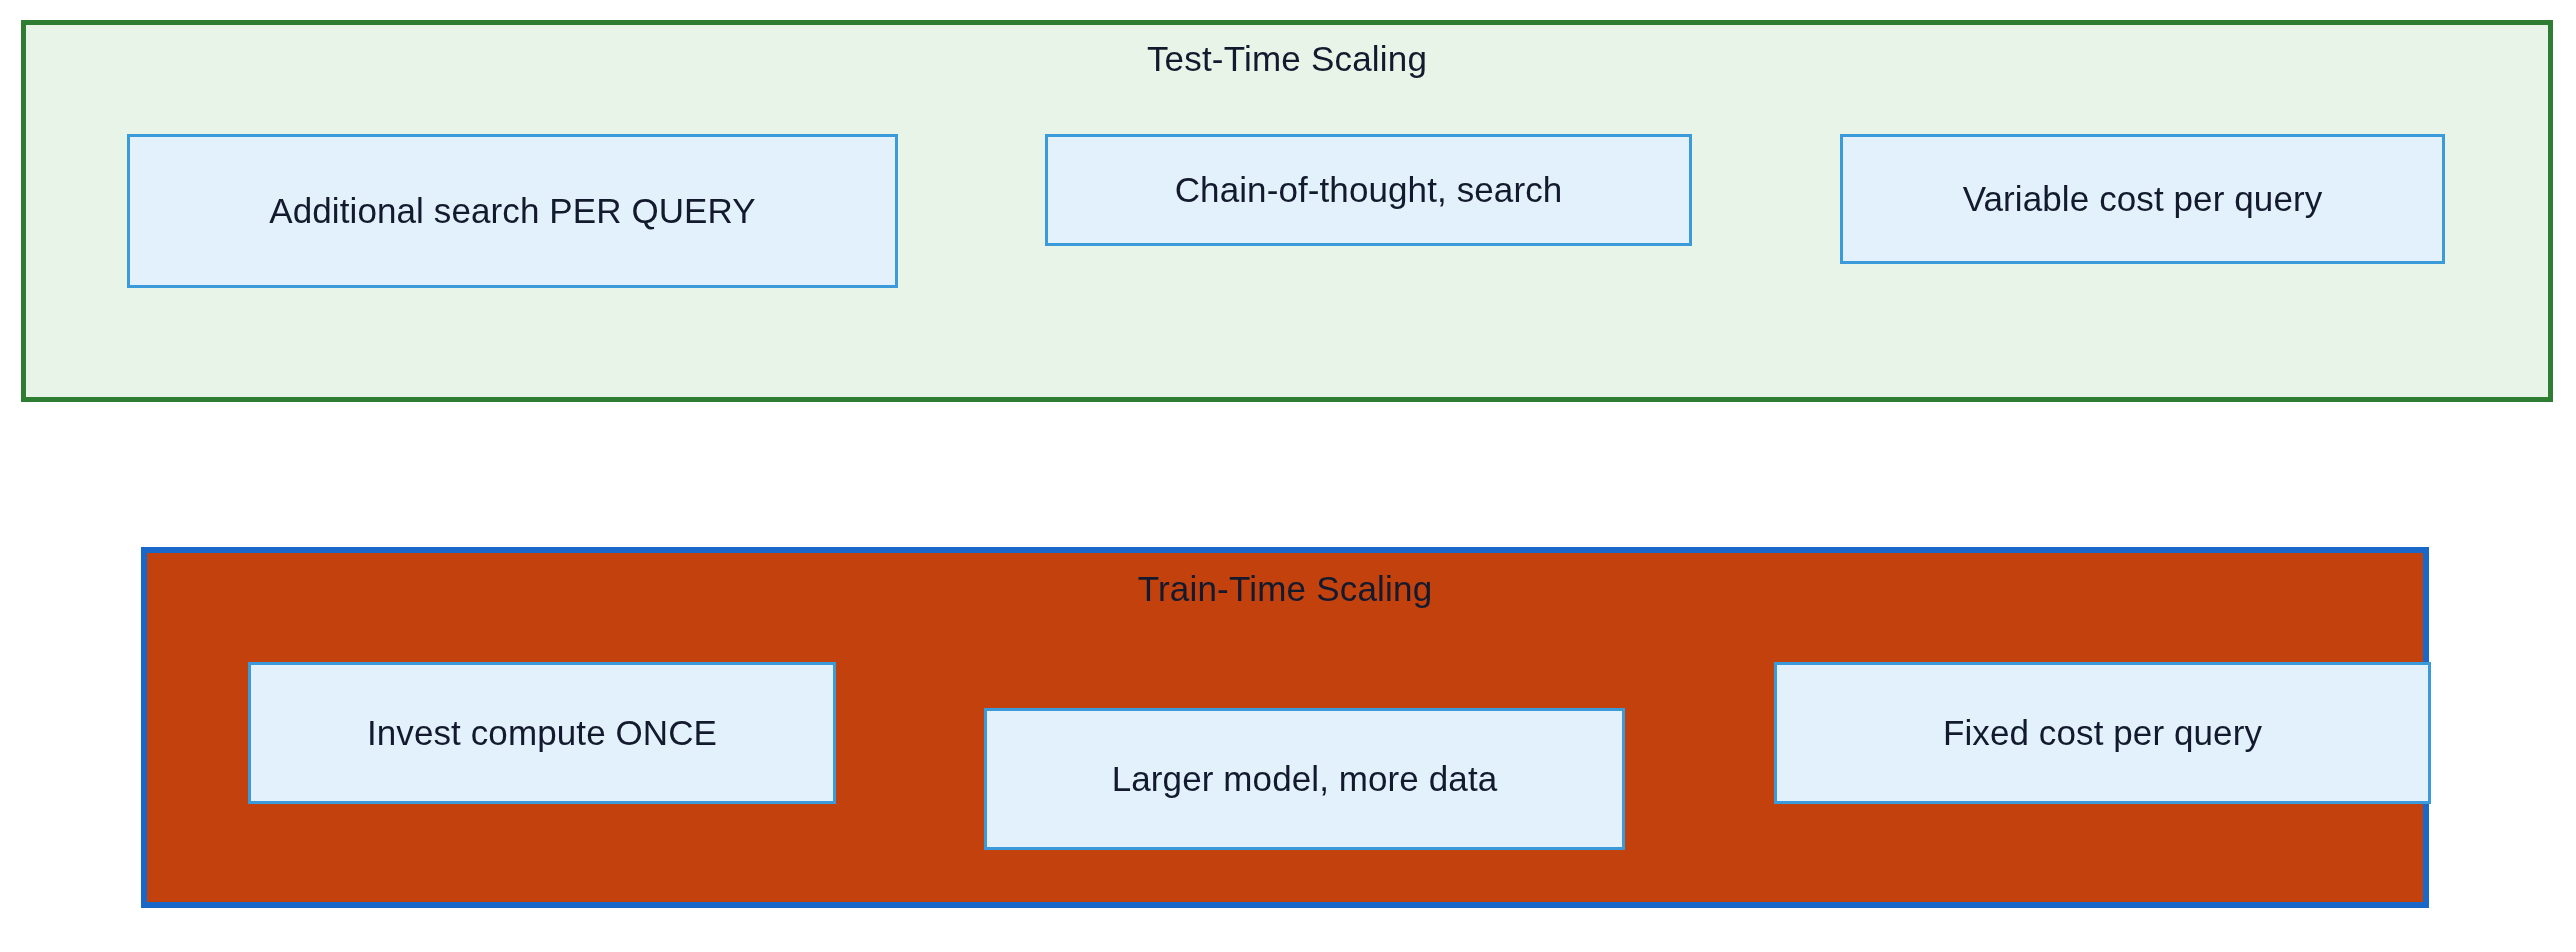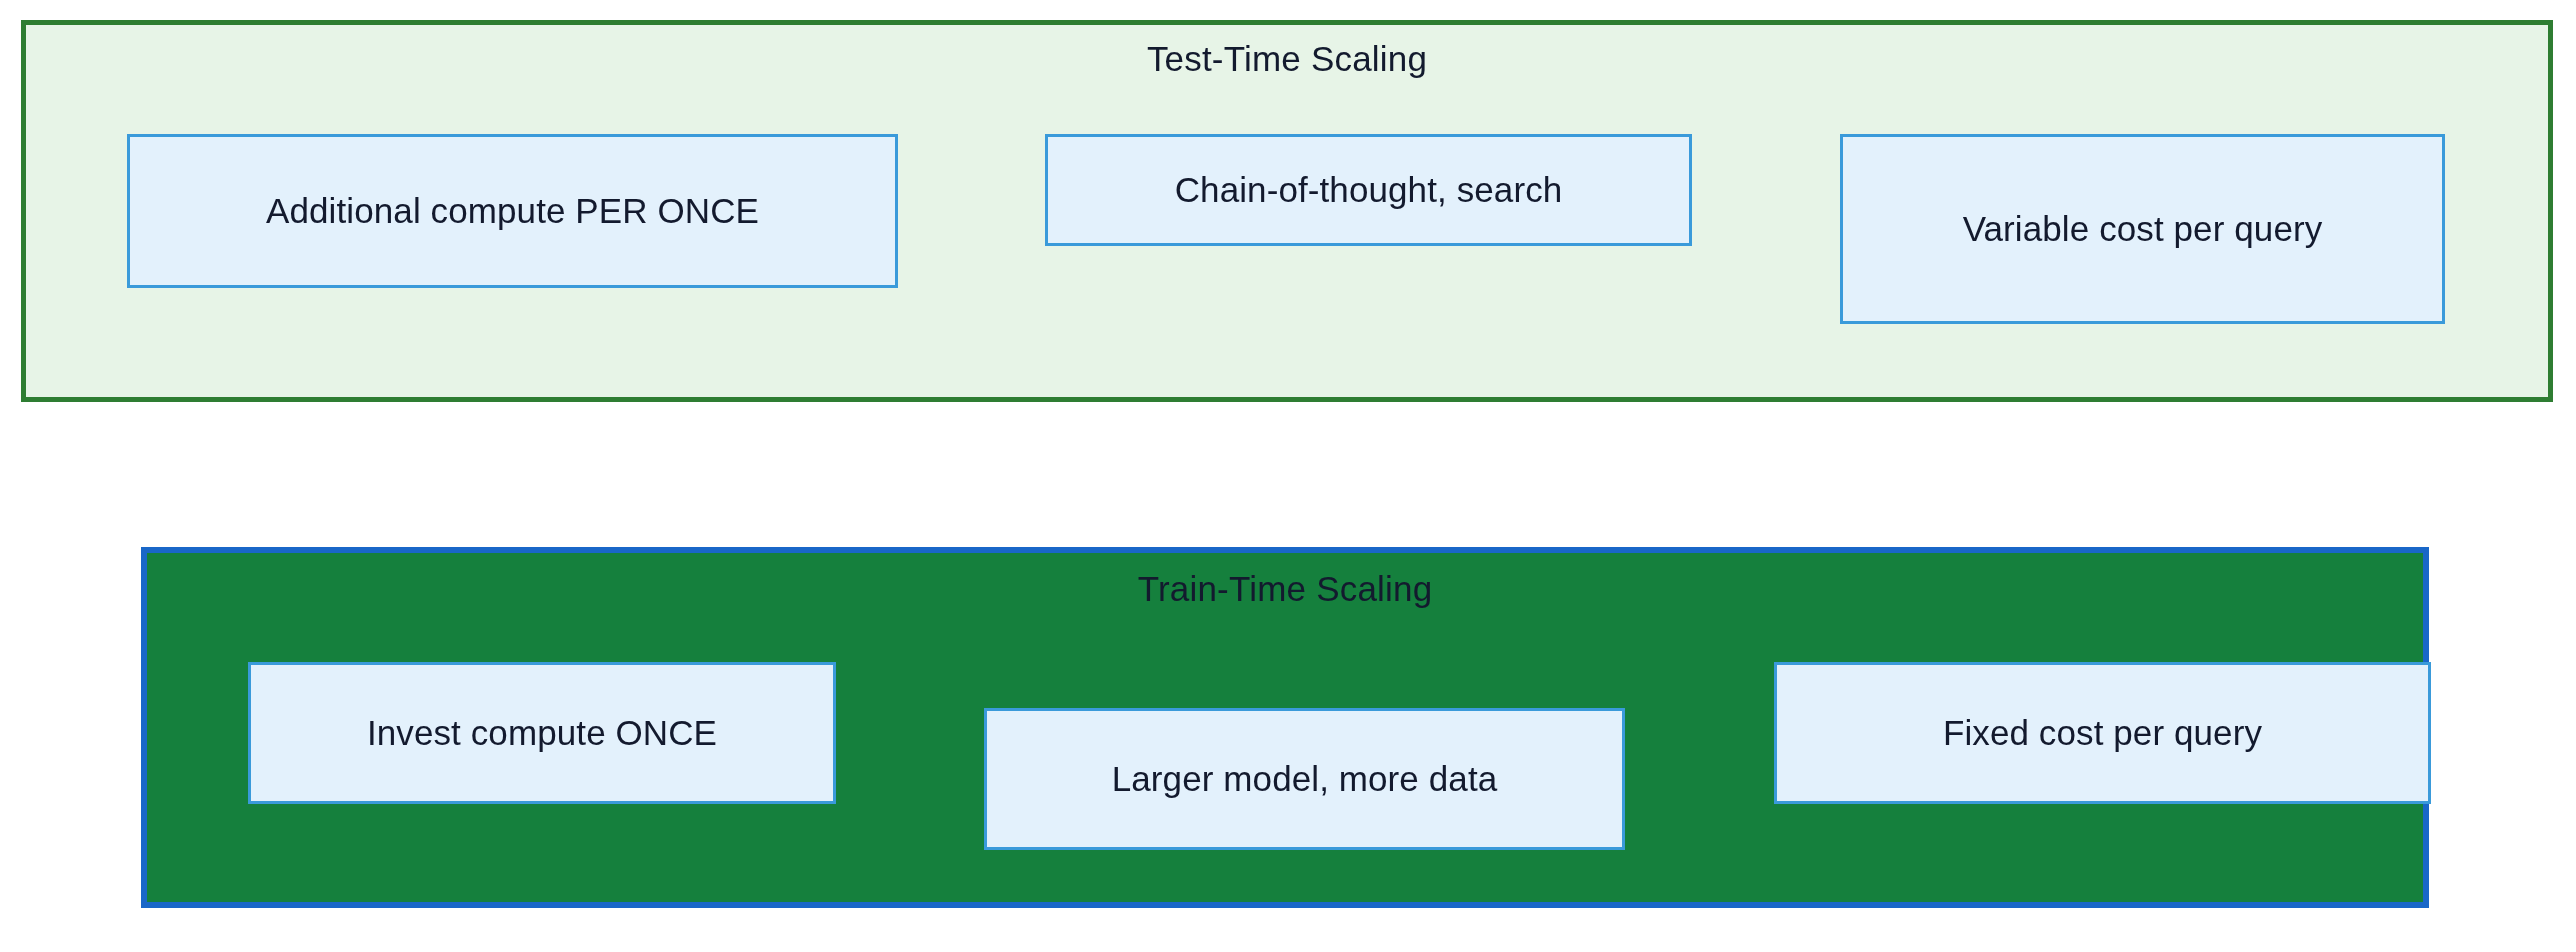--- a/index.html
+++ b/index.html
@@ -32,21 +32,21 @@
     width: 2532px;
     height: 382px;
     background: #e7f4e7;
     border: 5px solid #2e7d32;
   }
   .group-traintime {
     left: 141px;
     top: 547px;
     width: 2288px;
     height: 361px;
-    background: #15803d;
+    background: #c2410c;
     border: 6px solid #1967c8;
   }
 
   
   .group-title {
     position: absolute;
     left: 0;
     right: 0;
     text-align: center;
     color: #131a2e;
@@ -75,38 +75,38 @@
     font-weight: 400;
     line-height: 1.15;
     text-align: center;
     white-space: nowrap;
     letter-spacing: 0.1px;
   }
 
   
   .tt-box-0 { left: 101px;  top: 109px; width: 771px;  height: 154px; }
   .tt-box-1 { left: 1019px; top: 109px; width: 647px;  height: 112px; }
-  .tt-box-2 { left: 1814px; top: 109px; width: 605px;  height: 190px; }
+  .tt-box-2 { left: 1814px; top: 109px; width: 605px;  height: 130px; }
 
   
   .tr-box-0 { left: 101px;  top: 109px; width: 588px;  height: 142px; }
   .tr-box-1 { left: 837px;  top: 109px; width: 641px;  height: 142px; margin-top: 46px; }
   .tr-box-2 { left: 1627px; top: 109px; width: 657px;  height: 142px; }
 </style>
 </head>
 <body>
 
 <div id="canvas">
 
   <div class="group group-testtime">
 
     <div class="group-title">Test-Time Scaling</div>
 
     <div class="item-box tt-box-0">
-      <span class="item-label">Additional compute PER ONCE</span>
+      <span class="item-label">Additional search PER QUERY</span>
     </div>
 
     <div class="item-box tt-box-1">
       <span class="item-label">Chain-of-thought, search</span>
     </div>
 
     <div class="item-box tt-box-2">
       <span class="item-label">Variable cost per query</span>
     </div>
   </div>

